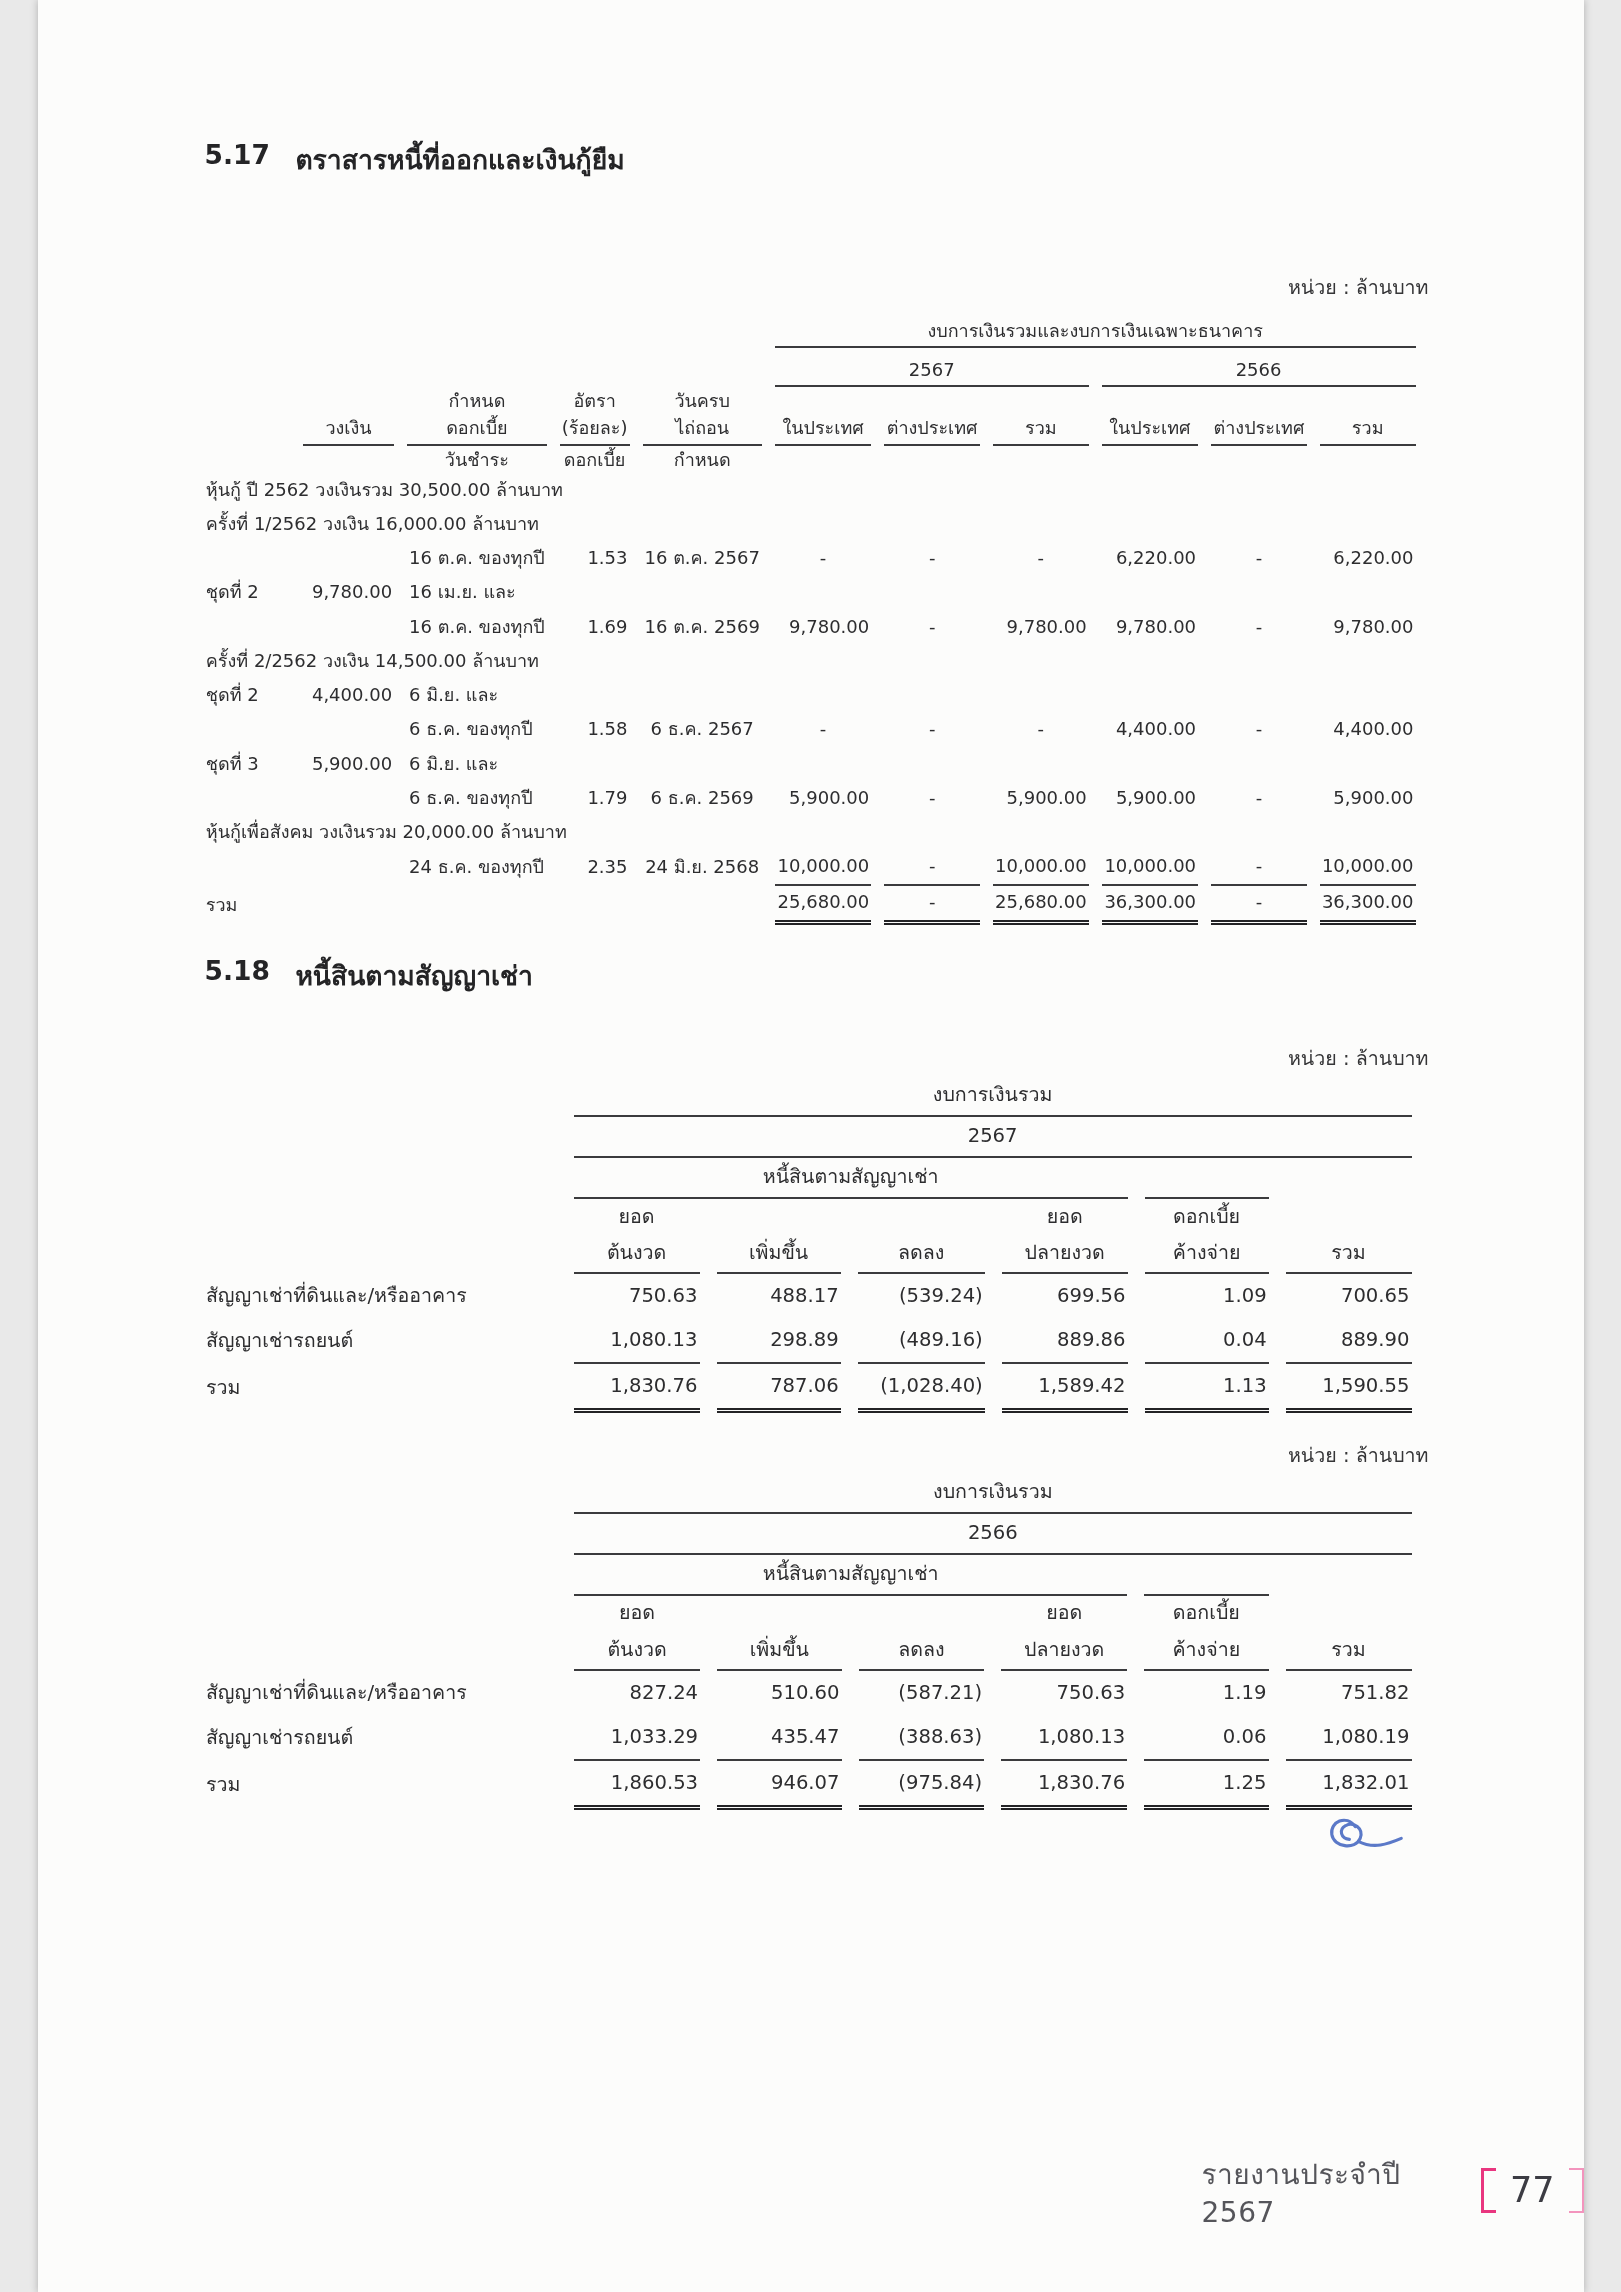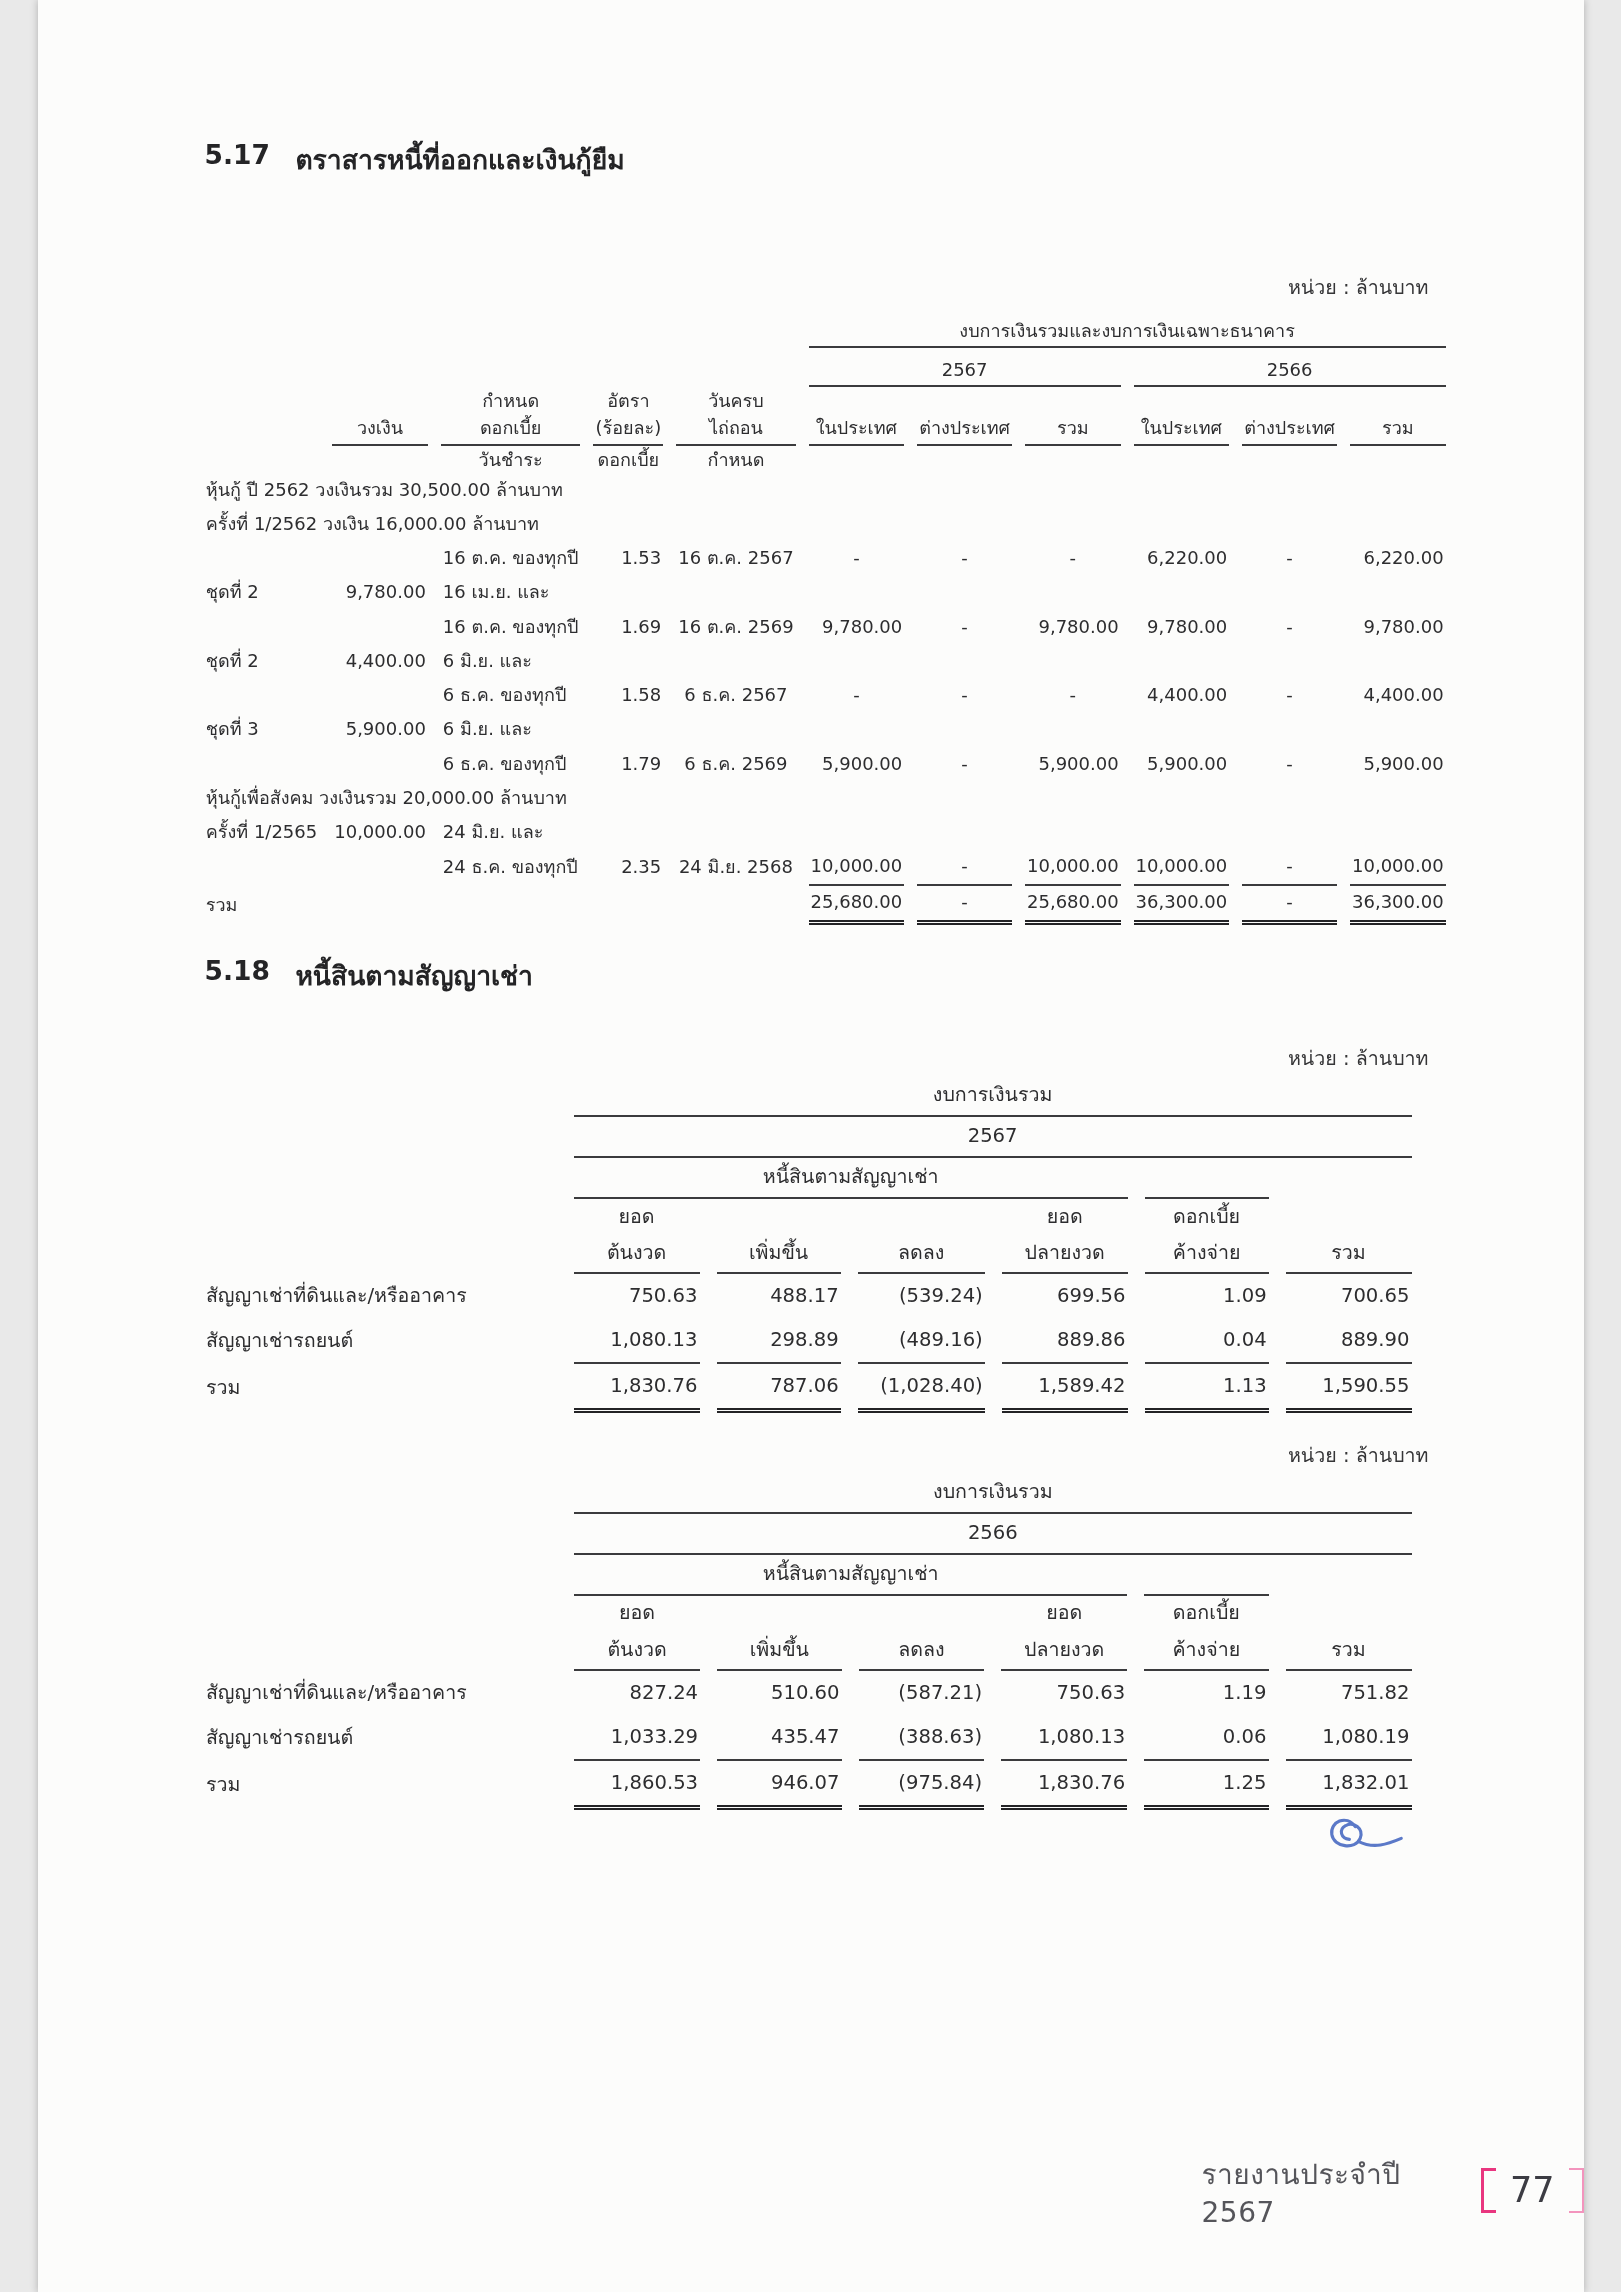--- a/index.html
+++ b/index.html
@@ -172,20 +172,23 @@
             <td class="num">1.69</td>
             <td class="ctr">16 ต.ค. 2569</td>
             <td class="num">9,780.00</td>
             <td class="ctr">-</td>
             <td class="num">9,780.00</td>
             <td class="num">9,780.00</td>
             <td class="ctr">-</td>
             <td class="num">9,780.00</td>
           </tr>
           <tr>
+            <td class="lbl ind1" colspan="11">ครั้งที่ 2/2562   วงเงิน 14,500.00 ล้านบาท</td>
+          </tr>
+          <tr>
             <td class="lbl ind2">ชุดที่ 2</td>
             <td class="num">4,400.00</td>
             <td class="txt">6 มิ.ย. และ</td>
             <td class="num"></td>
             <td class="ctr"></td>
             <td class="num"></td>
             <td class="num"></td>
             <td class="num"></td>
             <td class="num"></td>
             <td class="num"></td>
@@ -225,33 +228,20 @@
             <td class="ctr">6 ธ.ค. 2569</td>
             <td class="num">5,900.00</td>
             <td class="ctr">-</td>
             <td class="num">5,900.00</td>
             <td class="num">5,900.00</td>
             <td class="ctr">-</td>
             <td class="num">5,900.00</td>
           </tr>
           <tr>
             <td class="lbl ind0" colspan="11">หุ้นกู้เพื่อสังคม  วงเงินรวม 20,000.00 ล้านบาท</td>
-          </tr>
-          <tr>
-            <td class="lbl ind1">ครั้งที่ 1/2565</td>
-            <td class="num">10,000.00</td>
-            <td class="txt">24 มิ.ย. และ</td>
-            <td class="num"></td>
-            <td class="ctr"></td>
-            <td class="num"></td>
-            <td class="num"></td>
-            <td class="num"></td>
-            <td class="num"></td>
-            <td class="num"></td>
-            <td class="num"></td>
           </tr>
           <tr>
             <td class="lbl"></td>
             <td class="num"></td>
             <td class="txt">24 ธ.ค. ของทุกปี</td>
             <td class="num">2.35</td>
             <td class="ctr">24 มิ.ย. 2568</td>
             <td class="num rs">10,000.00</td>
             <td class="ctr rs">-</td>
             <td class="num rs">10,000.00</td>

